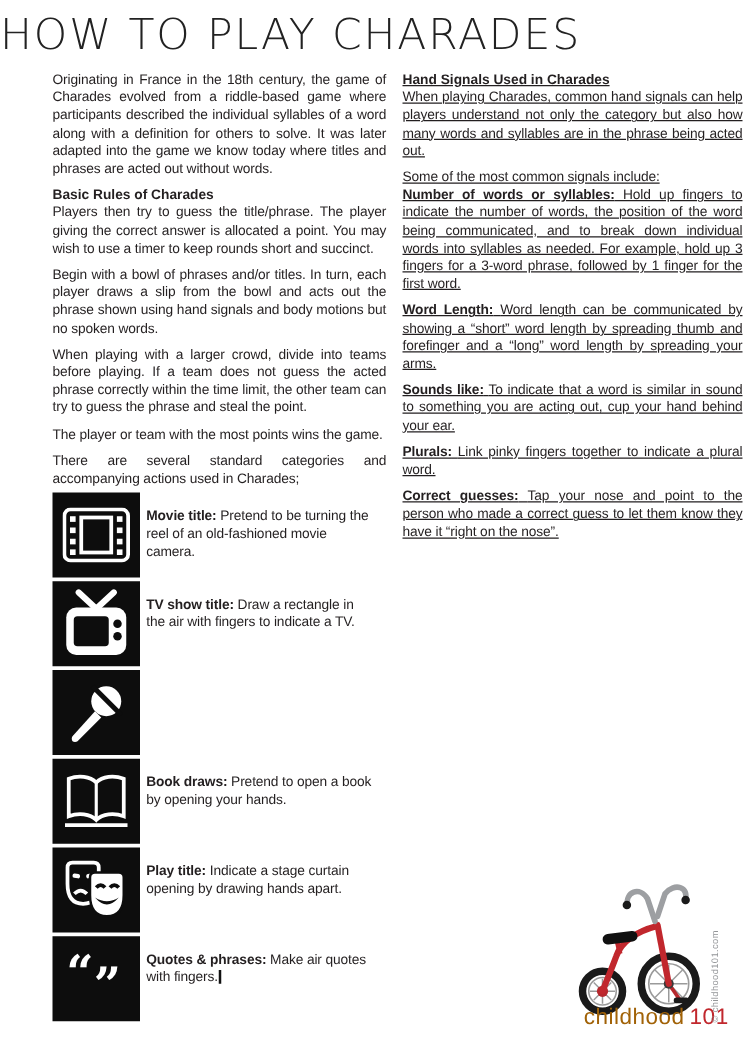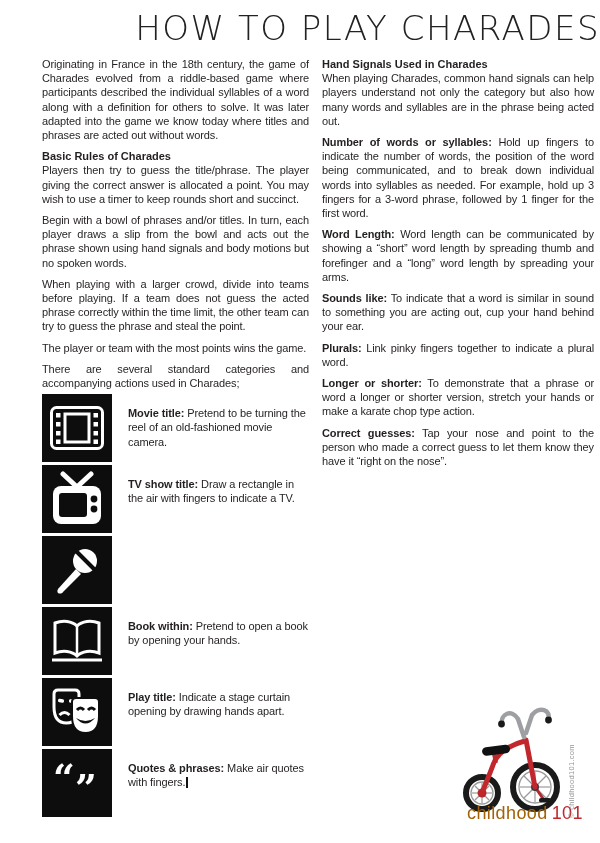--- a/index.html
+++ b/index.html
@@ -1,35 +1,35 @@
 <!DOCTYPE html>
 <html><head>
 <meta charset="utf-8">
 <style>
   html,body{margin:0;padding:0;background:#ffffff;}
   .page{
     position:relative;width:600px;height:843px;background:#fff;overflow:hidden;
     font-family:"Liberation Sans",sans-serif;color:#231f20;
   }
   .title{
-    position:absolute;top:8px;left:0;right:0;margin:0;text-align:right;
+    position:absolute;top:8px;left:0;right:0;margin:0;text-align:left;
     font-family:"DejaVu Sans","Liberation Sans",sans-serif;
     font-weight:200;font-size:34px;letter-spacing:1.5px;color:#222;
   }
   .cols{position:absolute;top:57px;left:42px;display:flex;gap:13px;}
   .col-left{width:267px;}
-  .col-right{width:272px;}
+  .col-right{width:272px;text-decoration:underline;}
   p{margin:0 0 7px;text-align:justify;font-size:11px;line-height:14.2px;letter-spacing:-0.1px;}
   .h{font-size:11px;line-height:14.2px;font-weight:bold;margin:0;text-align:left;}
   .tight{margin-bottom:0;}
   .gap-top{margin-top:7px;}
   
   .cat-row{display:flex;margin-bottom:3px;}
   .cat-icon{flex:0 0 70px;width:70px;height:68px;background:#0d0d0d;display:flex;align-items:center;justify-content:center;}
-  .cat-text{padding:12px 0 0 16px;width:183px;}
+  .cat-text{padding:12px 0 0 5px;width:183px;}
   .cat-text p{text-align:left;margin:0;}
   .caret{display:inline-block;width:2px;height:11px;background:#111;margin-left:1px;vertical-align:-2px;}
   
   .trike{position:absolute;left:452px;top:683px;}
   .brand{position:absolute;left:467px;top:803px;font-size:18px;font-weight:300;letter-spacing:0.4px;}
   .brand .gray{color:#a16207;}
   .brand .red{color:#c1272d;font-weight:400;}
   .copyright{
     position:absolute;left:567px;top:818px;width:120px;white-space:nowrap;
     transform:rotate(-90deg);transform-origin:0 0;
@@ -104,21 +104,21 @@
 
       <div class="cat-row">
         <div class="cat-icon">
           <svg width="56" height="48" viewBox="0 0 56 48">
             <path d="M28,9 C23,4 14,3 6,6 L6,36 C14,33 23,34 28,39 C33,34 42,33 50,36 L50,6 C42,3 33,4 28,9 Z" fill="none" stroke="#fff" stroke-width="3"></path>
             <path d="M28,9 L28,39" stroke="#fff" stroke-width="2.5"></path>
             <path d="M3,43 L53,43" stroke="#fff" stroke-width="3"></path>
           </svg>
         </div>
         <div class="cat-text">
-          <p><b>Book within:</b> <span>Pretend to open a book by opening your hands.</span></p>
+          <p><b>Book draws:</b> <span>Pretend to open a book by opening your hands.</span></p>
         </div>
       </div>
 
       <div class="cat-row">
         <div class="cat-icon">
           <svg width="56" height="50" viewBox="0 0 56 50">
             <path d="M5,7 Q5,3 9,3 L26,3 Q30,3 30,7 L30,20 Q30,36 17.5,36 Q5,36 5,20 Z" fill="none" stroke="#fff" stroke-width="3"></path>
             <rect x="9" y="12" width="6" height="3.5" rx="1.5" fill="#fff" transform="rotate(8 12 14)"></rect>
             <rect x="20" y="12" width="6" height="3.5" rx="1.5" fill="#fff" transform="rotate(-8 23 14)"></rect>
             <path d="M10.5,28 Q15.5,23 20.5,28" stroke="#fff" stroke-width="3" fill="none"></path>
@@ -143,26 +143,26 @@
         <div class="cat-text">
           <p><b>Quotes &amp; phrases:</b> <span>Make air quotes with fingers.</span><span class="caret"></span></p>
         </div>
       </div>
     </div>
 
     <div class="col-right">
       <div class="h">Hand Signals Used in Charades</div>
       <p>When playing Charades, common hand signals can help players understand not only the category but also how many words and syllables are in the phrase being acted out.</p>
 
+      <p class="tight gap-top">Some of the most common signals include:</p>
 
       <p><b>Number of words or syllables:</b> <span>Hold up fingers to indicate the number of words, the position of the word being communicated, and to break down individual words into syllables as needed. For example, hold up 3 fingers for a 3-word phrase, followed by 1 finger for the first word.</span></p>
       <p class="gap-top"><b>Word Length:</b> <span>Word length can be communicated by showing a “short” word length by spreading thumb and forefinger and a “long” word length by spreading your arms.</span></p>
       <p class="gap-top"><b>Sounds like:</b> <span>To indicate that a word is similar in sound to something you are acting out, cup your hand behind your ear.</span></p>
       <p class="gap-top"><b>Plurals:</b> <span>Link pinky fingers together to indicate a plural word.</span></p>
-      <p class="gap-top"><b>Longer or shorter:</b> <span>To demonstrate that a phrase or word a longer or shorter version, stretch your hands or make a karate chop type action.</span></p>
       <p class="gap-top"><b>Correct guesses:</b> <span>Tap your nose and point to the person who made a correct guess to let them know they have it “right on the nose”.</span></p>
     </div>
   </div>
 
   <div class="trike">
     <svg width="130" height="150" viewBox="0 0 130 150">
 
       <circle cx="30" cy="110" r="16" fill="none" stroke="#1a1a1a" stroke-width="6"></circle>
       <circle cx="30" cy="110" r="11" fill="none" stroke="#9a9a9a" stroke-width="1.3"></circle>
       <line x1="30" y1="100" x2="30" y2="120" stroke="#9a9a9a" stroke-width="1.2"></line>

